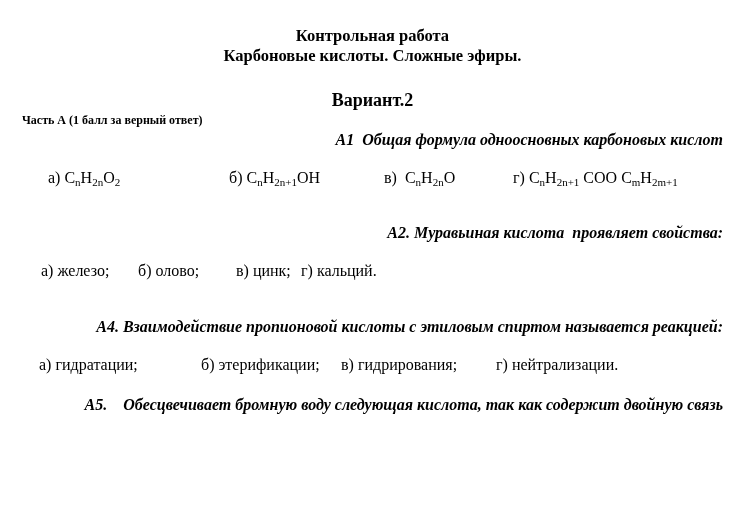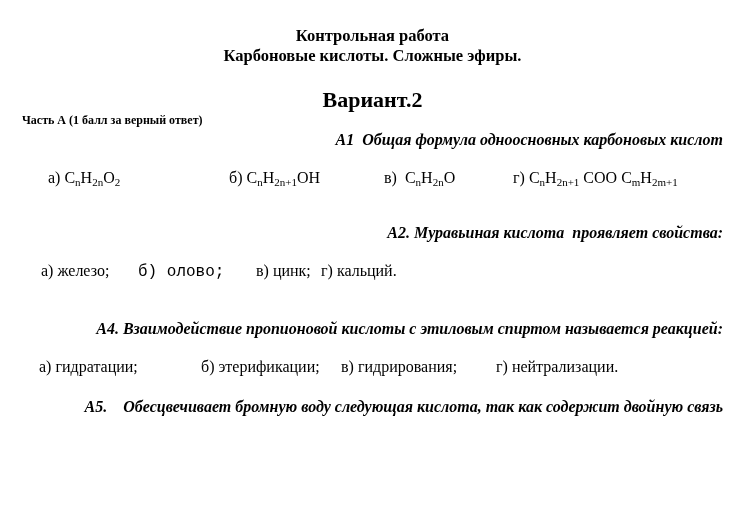--- a/index.html
+++ b/index.html
@@ -10,41 +10,41 @@
     box-sizing: border-box;
     background: #ffffff;
     color: #000000;
     font-family: "Liberation Serif", "DejaVu Serif", serif;
     font-size: 16px;
     line-height: 19px;
     padding: 26px 20px 0 22px;
     overflow: hidden;
   }
   .title-block { text-align: center; font-weight: bold; font-size: 16.5px; line-height: 20px; }
-  .variant { text-align: center; font-weight: bold; font-size: 22px; line-height: 20px; margin-top: 24px; }
+  .variant { text-align: center; font-weight: bold; font-size: 18px; line-height: 20px; margin-top: 24px; }
   .part-header { font-weight: bold; font-size: 12px; line-height: 20px; }
   .q { font-weight: bold; font-style: italic; white-space: pre; text-align: right; }
   .q-a2 { margin-top: 17px; }
   .q-a3 { margin-top: 14px; }
   .q-a4 { margin-top: 18px; }
   .q-a5 { margin-top: 2px; }
   .opts { white-space: pre; }
   .opt { display: inline-block; white-space: pre; }
   .opts-a1 { margin-left: 10px; }
   .opts-a1 .opt:nth-child(1) { width: 181px; }
   .opts-a1 .opt:nth-child(2) { width: 155px; }
   .opts-a1 .opt:nth-child(3) { width: 129px; }
   .opts-a2 { margin-left: 3px; }
   .opts-a2 .opt:nth-child(1) { width: 138px; }
   .opts-a2 .opt:nth-child(2) { width: 139px; }
   .opts-a2 .opt:nth-child(3) { width: 100px; }
   .opts-a3 { margin-left: 3px; }
   .opts-a3 .opt:nth-child(1) { width: 97px; }
-  .opts-a3 .opt:nth-child(2) { width: 98px; font-family: Liberation Mono, monospace; }
-  .opts-a3 .opt:nth-child(3) { width: 65px; margin-left: 20px; }
+  .opts-a3 .opt:nth-child(2) { width: 98px; }
+  .opts-a3 .opt:nth-child(3) { width: 65px; }
   .opts-a4 { margin-left: 1px; }
   .opts-a4 .opt:nth-child(1) { width: 162px; }
   .opts-a4 .opt:nth-child(2) { width: 140px; }
   .opts-a4 .opt:nth-child(3) { width: 155px; }
   .opts-a5 { margin-left: 1px; }
   sub { font-size: 11px; line-height: 0; vertical-align: -3px; }
 </style>
 </head>
 <body>
 

